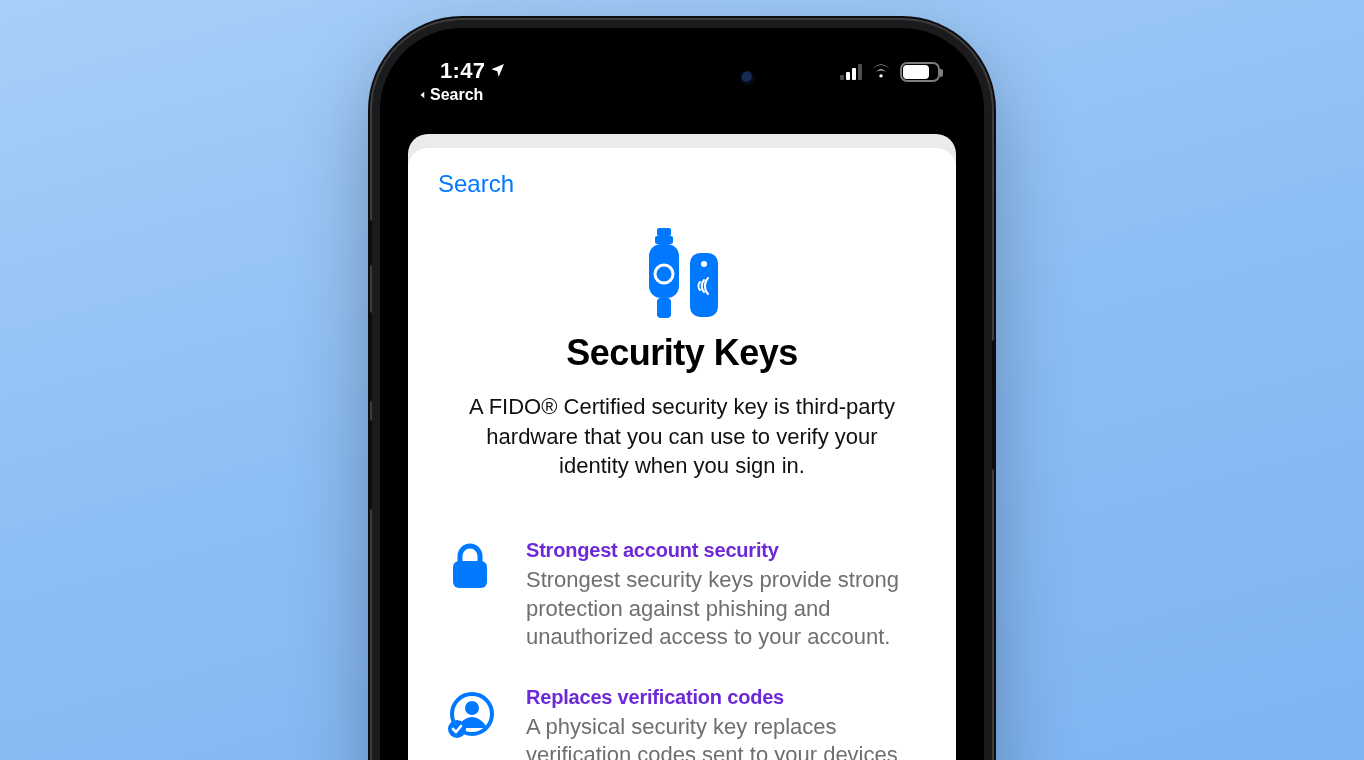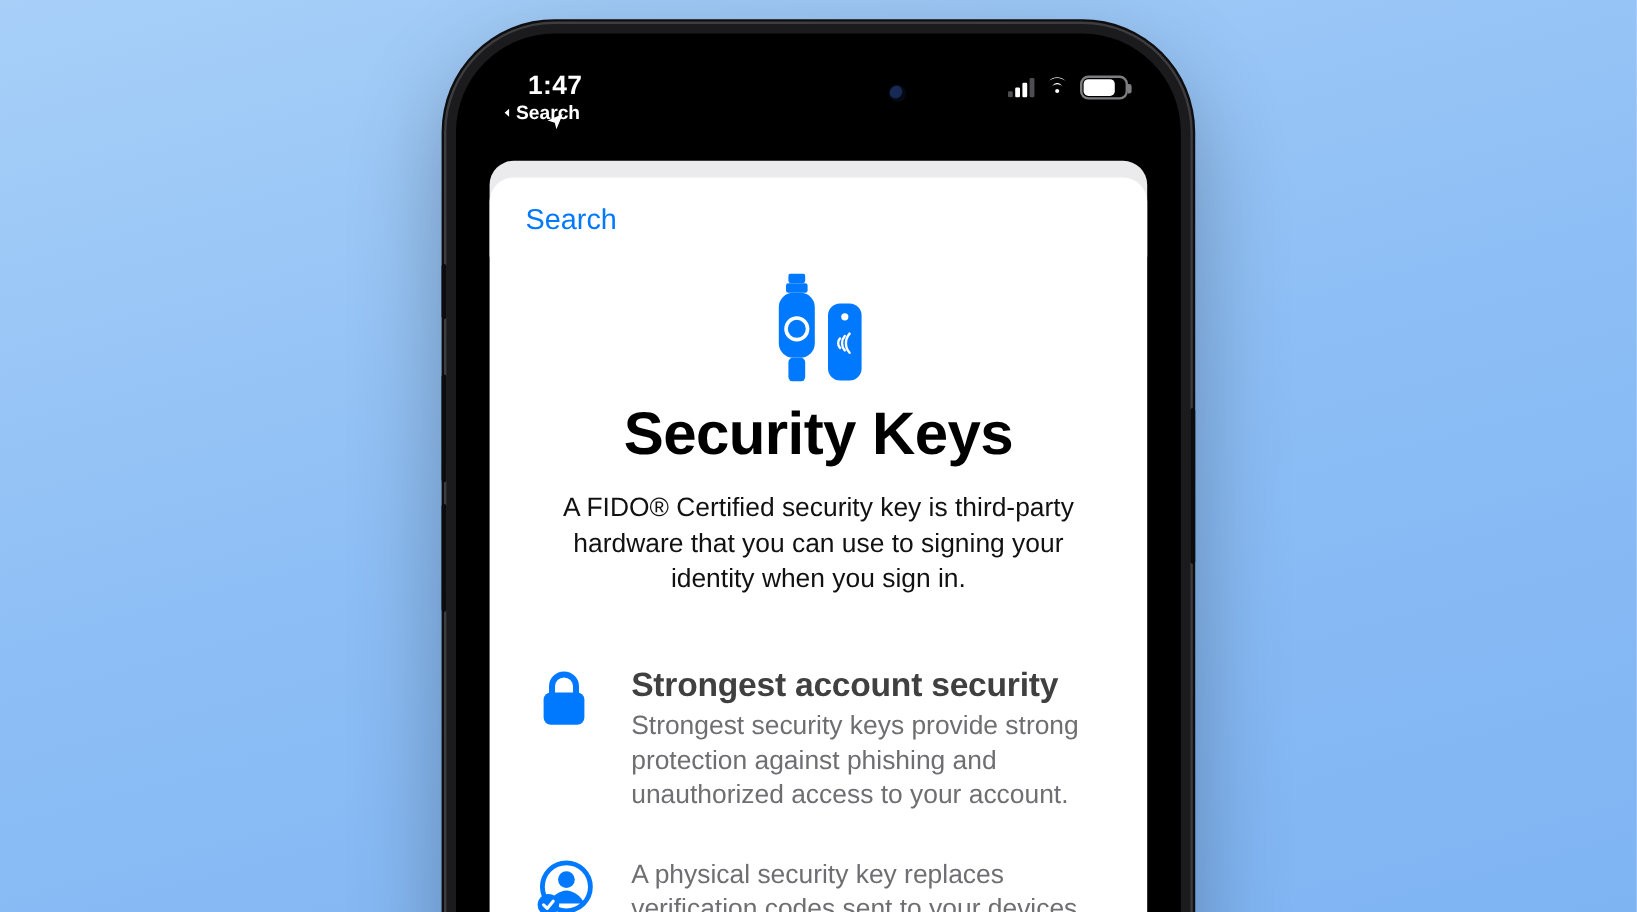--- a/index.html
+++ b/index.html
@@ -69,21 +69,21 @@
     
     .status-bar {
       position: relative;
       height: 58px;
       color:#fff;
       z-index: 40;
     }
     .status-time {
       position:absolute; left:46px; top:16px;
       font-size: 22px; font-weight: 600; letter-spacing: 0.3px;
-      display:flex; align-items:center; gap:5px;flex-direction:column;
+      display:flex; align-items:center; gap:5px;
     }
     .status-back {
       position:absolute; left:24px; top:44px;
       font-size: 16px; font-weight:700; color:#fff;
       display:flex; align-items:center; gap:2px;
     }
     .status-right {
       position:absolute; right:30px; top:20px;
       display:flex; align-items:center; gap:8px;
     }
@@ -116,30 +116,30 @@
     .sheet {
       position:absolute; left:14px; right:14px; top:106px; bottom:0;
       background:#fff; border-radius:20px 20px 0 0;
       padding: 22px 30px 30px;
       color:#000;
     }
 
     .cancel-link { color:#0079ff; font-size:24px; font-weight:400; }
 
     .hero { margin-top: 30px; text-align:center; }
-    .hero-title { font-size:50px; font-weight:700; letter-spacing:-0.5px; margin-top:14px; }
+    .hero-title { font-size:36px; font-weight:700; letter-spacing:-0.5px; margin-top:14px; }
     .hero-sub { font-size:22px; line-height:1.35; color:#111; margin:18px 16px 0; }
 
     .keys-illus { display:flex; justify-content:center; gap:6px; align-items:flex-end; }
 
     .feature-list { margin-top: 50px; }
     .feature { display:flex; gap:24px; padding: 8px 0 26px; }
     .ficon { flex: 0 0 64px; display:flex; align-items:flex-start; justify-content:center; padding-top:4px; }
     .ftext { flex:1; }
-    .ftitle { font-size:28px; font-weight:600; color:#404040; letter-spacing:-0.2px; }
+    .ftitle { font-size:20px; font-weight:600; color:#6d28d9; letter-spacing:-0.2px; }
     .fdesc { font-size:22px; line-height:1.3; color:#6e6e73; margin-top:4px; }
   </style>
 </head>
 <body>
 
 <div class="phone">
   <div class="side-btn vb1"></div>
   <div class="side-btn vb2"></div>
   <div class="side-btn vb3"></div>
   <div class="side-btn pb"></div>
@@ -212,21 +212,21 @@
               <g stroke="#fff" stroke-width="2" fill="none" stroke-linecap="round">
                 <path d="M11 38a6 6 0 0 1 0-8"></path>
                 <path d="M15 40a9 9 0 0 1 0-12"></path>
                 <path d="M19 42a12 12 0 0 1 0-16"></path>
               </g>
             </svg>
           </div>
 
           <div class="hero-title">Security Keys</div>
 
-          <div class="hero-sub">A FIDO® Certified security key is third-party hardware that you can use to signing your identity when you sign in.</div>
+          <div class="hero-sub">A FIDO® Certified security key is third-party hardware that you can use to verify your identity when you sign in.</div>
         </div>
 
         <div class="feature-list">
 
           <div class="feature">
             <div class="ficon">
               <svg width="38" height="46" viewBox="0 0 38 46" fill="#0079ff">
                 <rect x="2" y="18" width="34" height="27" rx="6"></rect>
                 <path d="M9 20v-7a10 10 0 0 1 20 0v7" fill="none" stroke="#0079ff" stroke-width="5" stroke-linecap="round"></path>
               </svg>
@@ -241,20 +241,21 @@
             <div class="ficon">
               <svg width="50" height="50" viewBox="0 0 50 50">
                 <circle cx="27" cy="24" r="20" fill="none" stroke="#0079ff" stroke-width="4"></circle>
                 <circle cx="27" cy="18" r="7" fill="#0079ff"></circle>
                 <path d="M12 38c3-7 10-11 15-11s12 4 15 11" fill="#0079ff"></path>
                 <circle cx="12" cy="39" r="9" fill="#0079ff"></circle>
                 <path d="M8 39l3 3 5-6" fill="none" stroke="#fff" stroke-width="2.6" stroke-linecap="round" stroke-linejoin="round"></path>
               </svg>
             </div>
             <div class="ftext">
+              <div class="ftitle">Replaces verification codes</div>
               <div class="fdesc">A physical security key replaces verification codes sent to your devices when signing in or resetting your password.</div>
             </div>
           </div>
 
         </div>
 
       </div>
 
     </div>
   </div>

